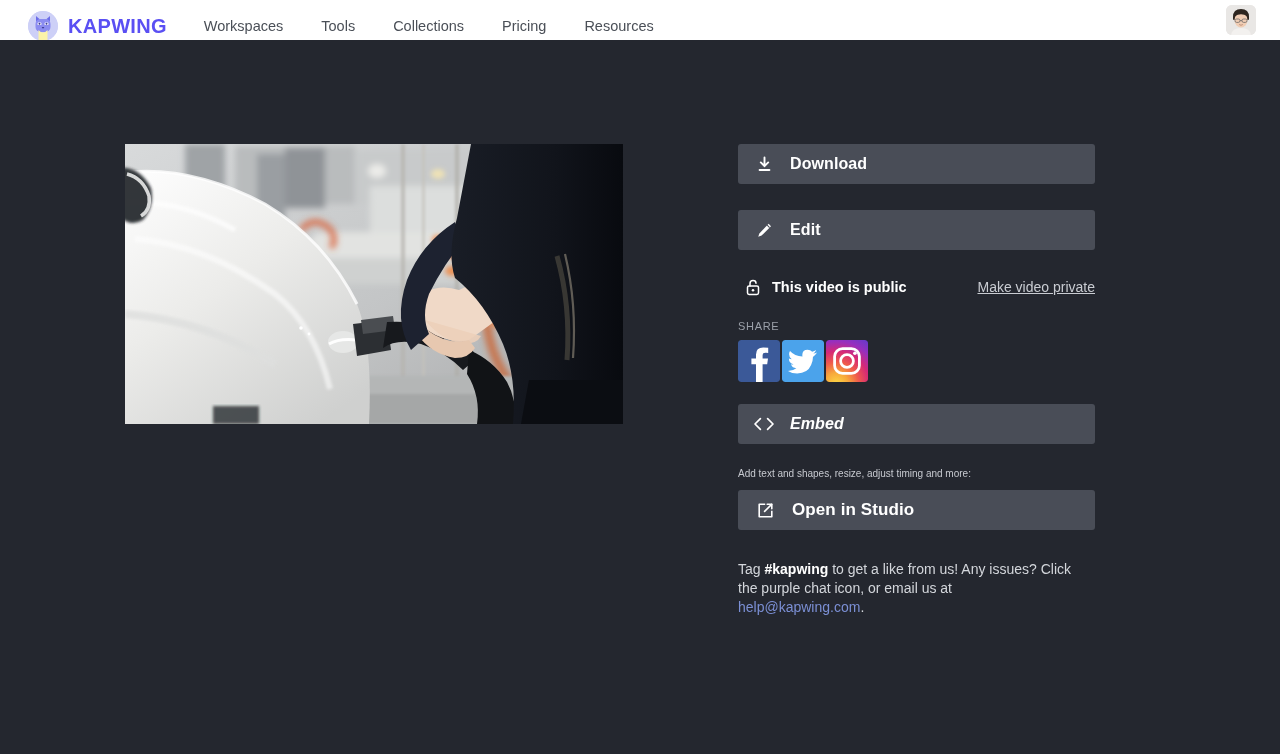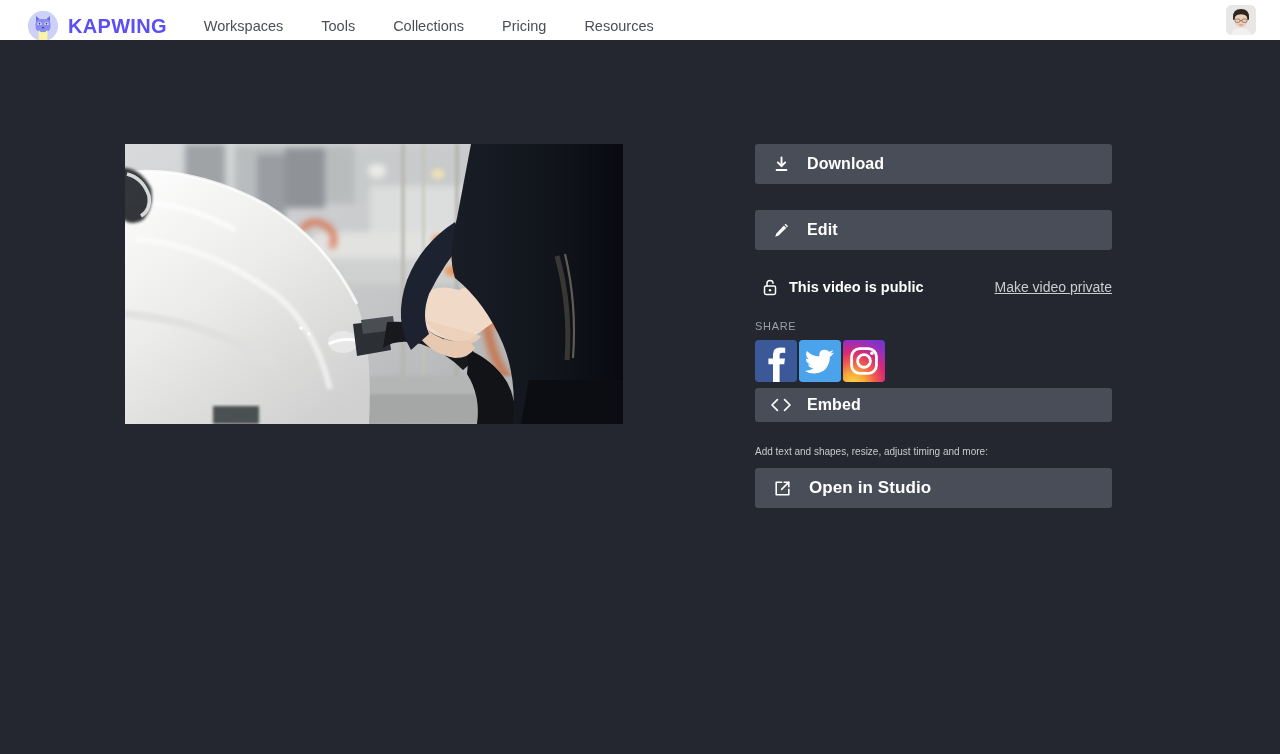--- a/index.html
+++ b/index.html
@@ -86,21 +86,21 @@
     width: 498px;
     height: 280px;
     background: #000;
     overflow: hidden;
   }
   .video-wrap svg { display: block; }
 
   
   .panel {
     position: absolute;
-    left: 755px;
+    left: 738px;
     top: 104px;
     width: 357px;
   }
 
   .btn {
     height: 40px;
     background: #494d57;
     border-radius: 3px;
     display: flex;
     align-items: center;
@@ -178,21 +178,21 @@
     align-items: center;
     cursor: pointer;
   }
   .copy-link .ico {
     width: 50px;
     display: flex; align-items: center; justify-content: center;
     flex: none;
   }
   .copy-link .lbl { font-size: 16px; font-weight: bold; }
 
-  .embed-btn { margin-top: 6px; height: 34px; }
+  .embed-btn { margin-top: 22px; height: 40px; font-style: italic; }
 
   
   .studio-note {
     margin-top: 24px;
     font-size: 10px;
     color: #c7cad0;
   }
   .studio-btn { margin-top: 11px; height: 40px; }
   .studio-btn .ico { width: 54px; }
   .studio-btn .lbl { font-size: 17px; }
@@ -446,15 +446,18 @@
       <span class="ico">
         <svg width="17" height="17" viewBox="0 0 17 17">
           <path d="M8.2 2.2 L2.2 2.2 L2.2 14.8 L14.8 14.8 L14.8 8.8" fill="none" stroke="#fff" stroke-width="1.6" stroke-linejoin="round"></path>
           <path d="M10.2 2.2 L14.8 2.2 L14.8 6.8" fill="none" stroke="#fff" stroke-width="1.6" stroke-linecap="round" stroke-linejoin="round"></path>
           <line x1="14.6" y1="2.4" x2="7.6" y2="9.4" stroke="#fff" stroke-width="1.6" stroke-linecap="round"></line>
         </svg>
       </span>
       <span class="lbl">Open in Studio</span>
     </button>
 
+    <div class="foot">
+      <span>Tag </span><b>#kapwing</b><span> to get a like from us! Any issues? Click the purple chat icon, or email us at </span><a>help@kapwing.com</a><span>.</span>
+    </div>
 
   </div>
 </div>
 
 </body></html>

